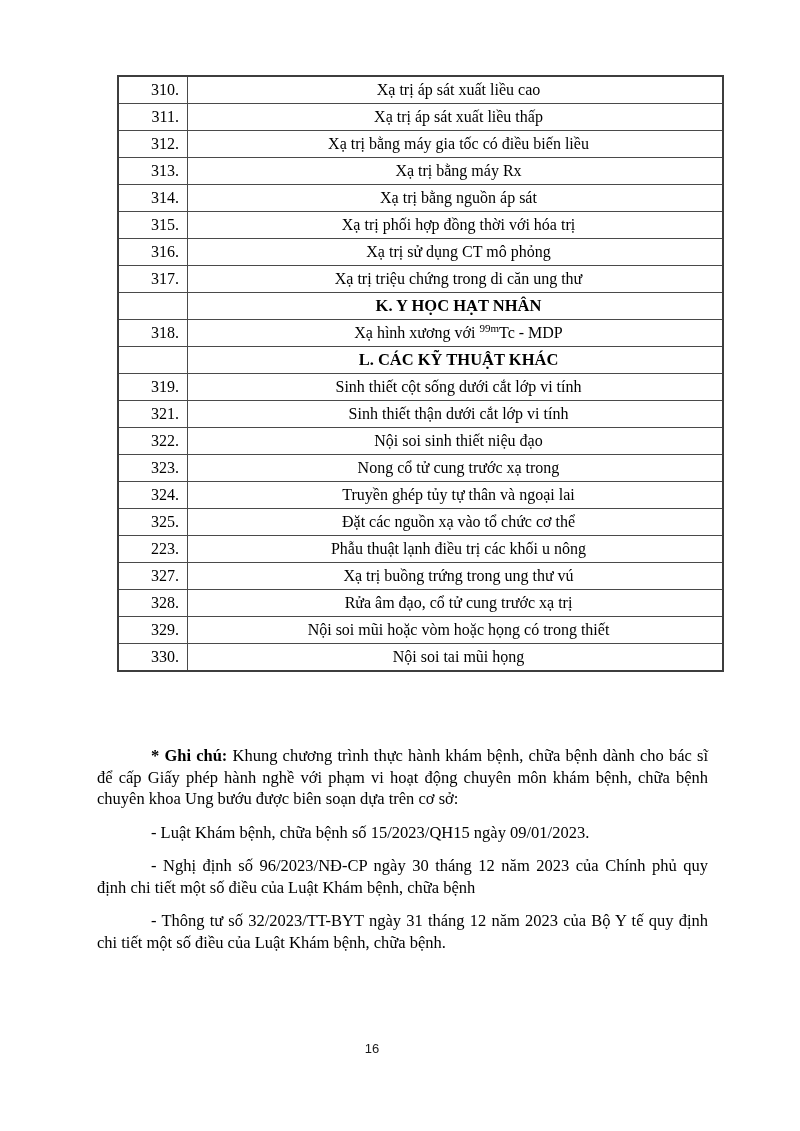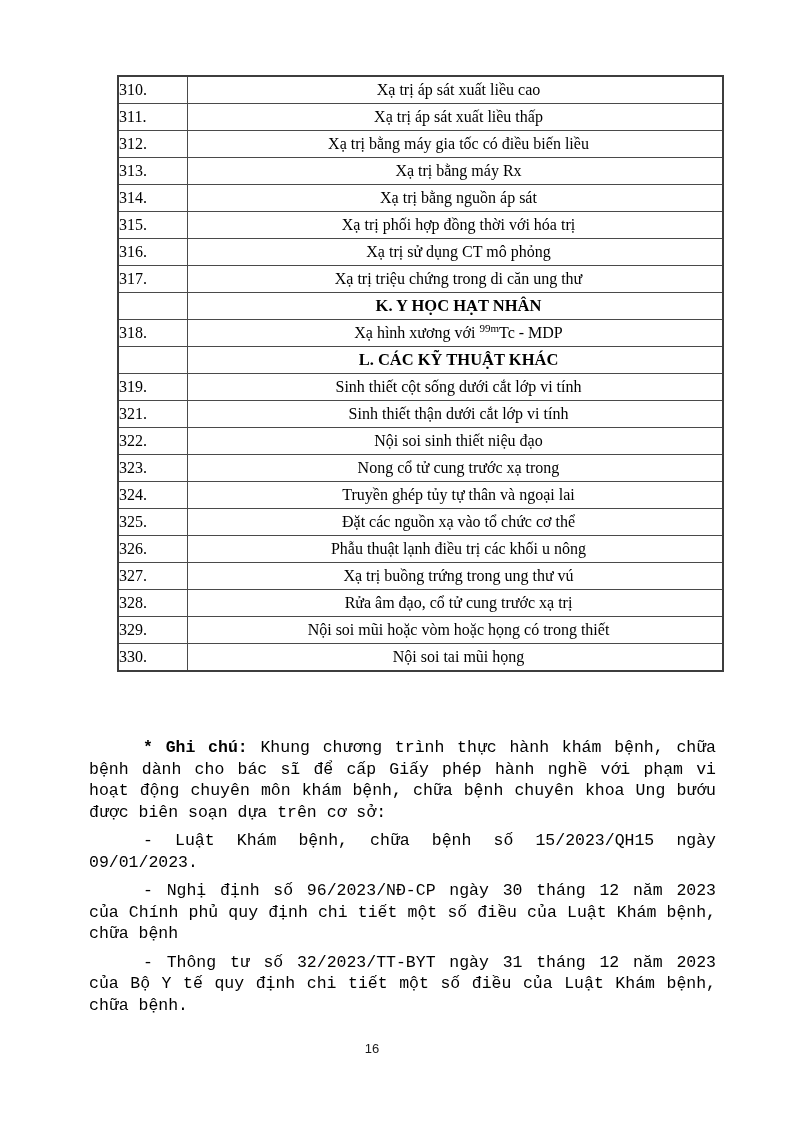--- a/index.html
+++ b/index.html
@@ -36,21 +36,21 @@
     font-size: 16px;
     line-height: 18px;
     padding: 0;
     vertical-align: middle;
     overflow: hidden;
     white-space: nowrap;
     text-align: center;
   }
   table.proc-table td.num {
     width: 60px;
-    text-align: left;
+    text-align: right;
     padding-right: 8px;
   }
   table.proc-table td.txt {
     padding-left: 7px;
   }
   table.proc-table tr.hdr td.txt {
     font-weight: bold;
     font-size: 16.5px;
   }
   table.proc-table sup {
@@ -60,23 +60,22 @@
   .notes {
     position: absolute;
     left: 85px;
     top: 733px;
     width: 635px;
     font-size: 16.5px;
     line-height: 21.5px;
     text-align: justify;
   }
   .notes p {
-    margin: 4px;
+    margin: 12px;
     text-indent: 54px;
-    font-family: Liberation Mono, monospace;
   }
   .notes p + p {
     margin-top: 7px;
   }
   .page-number {
     position: absolute;
     left: 0;
     top: 1041px;
     width: 744px;
     text-align: center;
@@ -154,21 +153,21 @@
         </tr>
         <tr>
           <td class="num">324.</td>
           <td class="txt">Truyền ghép tủy tự thân và ngoại lai</td>
         </tr>
         <tr>
           <td class="num">325.</td>
           <td class="txt">Đặt các nguồn xạ vào tổ chức cơ thể</td>
         </tr>
         <tr>
-          <td class="num">326.</td>
+          <td class="num">223.</td>
           <td class="txt">Phẫu thuật lạnh điều trị các khối u nông</td>
         </tr>
         <tr>
           <td class="num">327.</td>
           <td class="txt">Xạ trị buồng trứng trong ung thư vú</td>
         </tr>
         <tr>
           <td class="num">328.</td>
           <td class="txt">Rửa âm đạo, cổ tử cung trước xạ trị</td>
         </tr>

